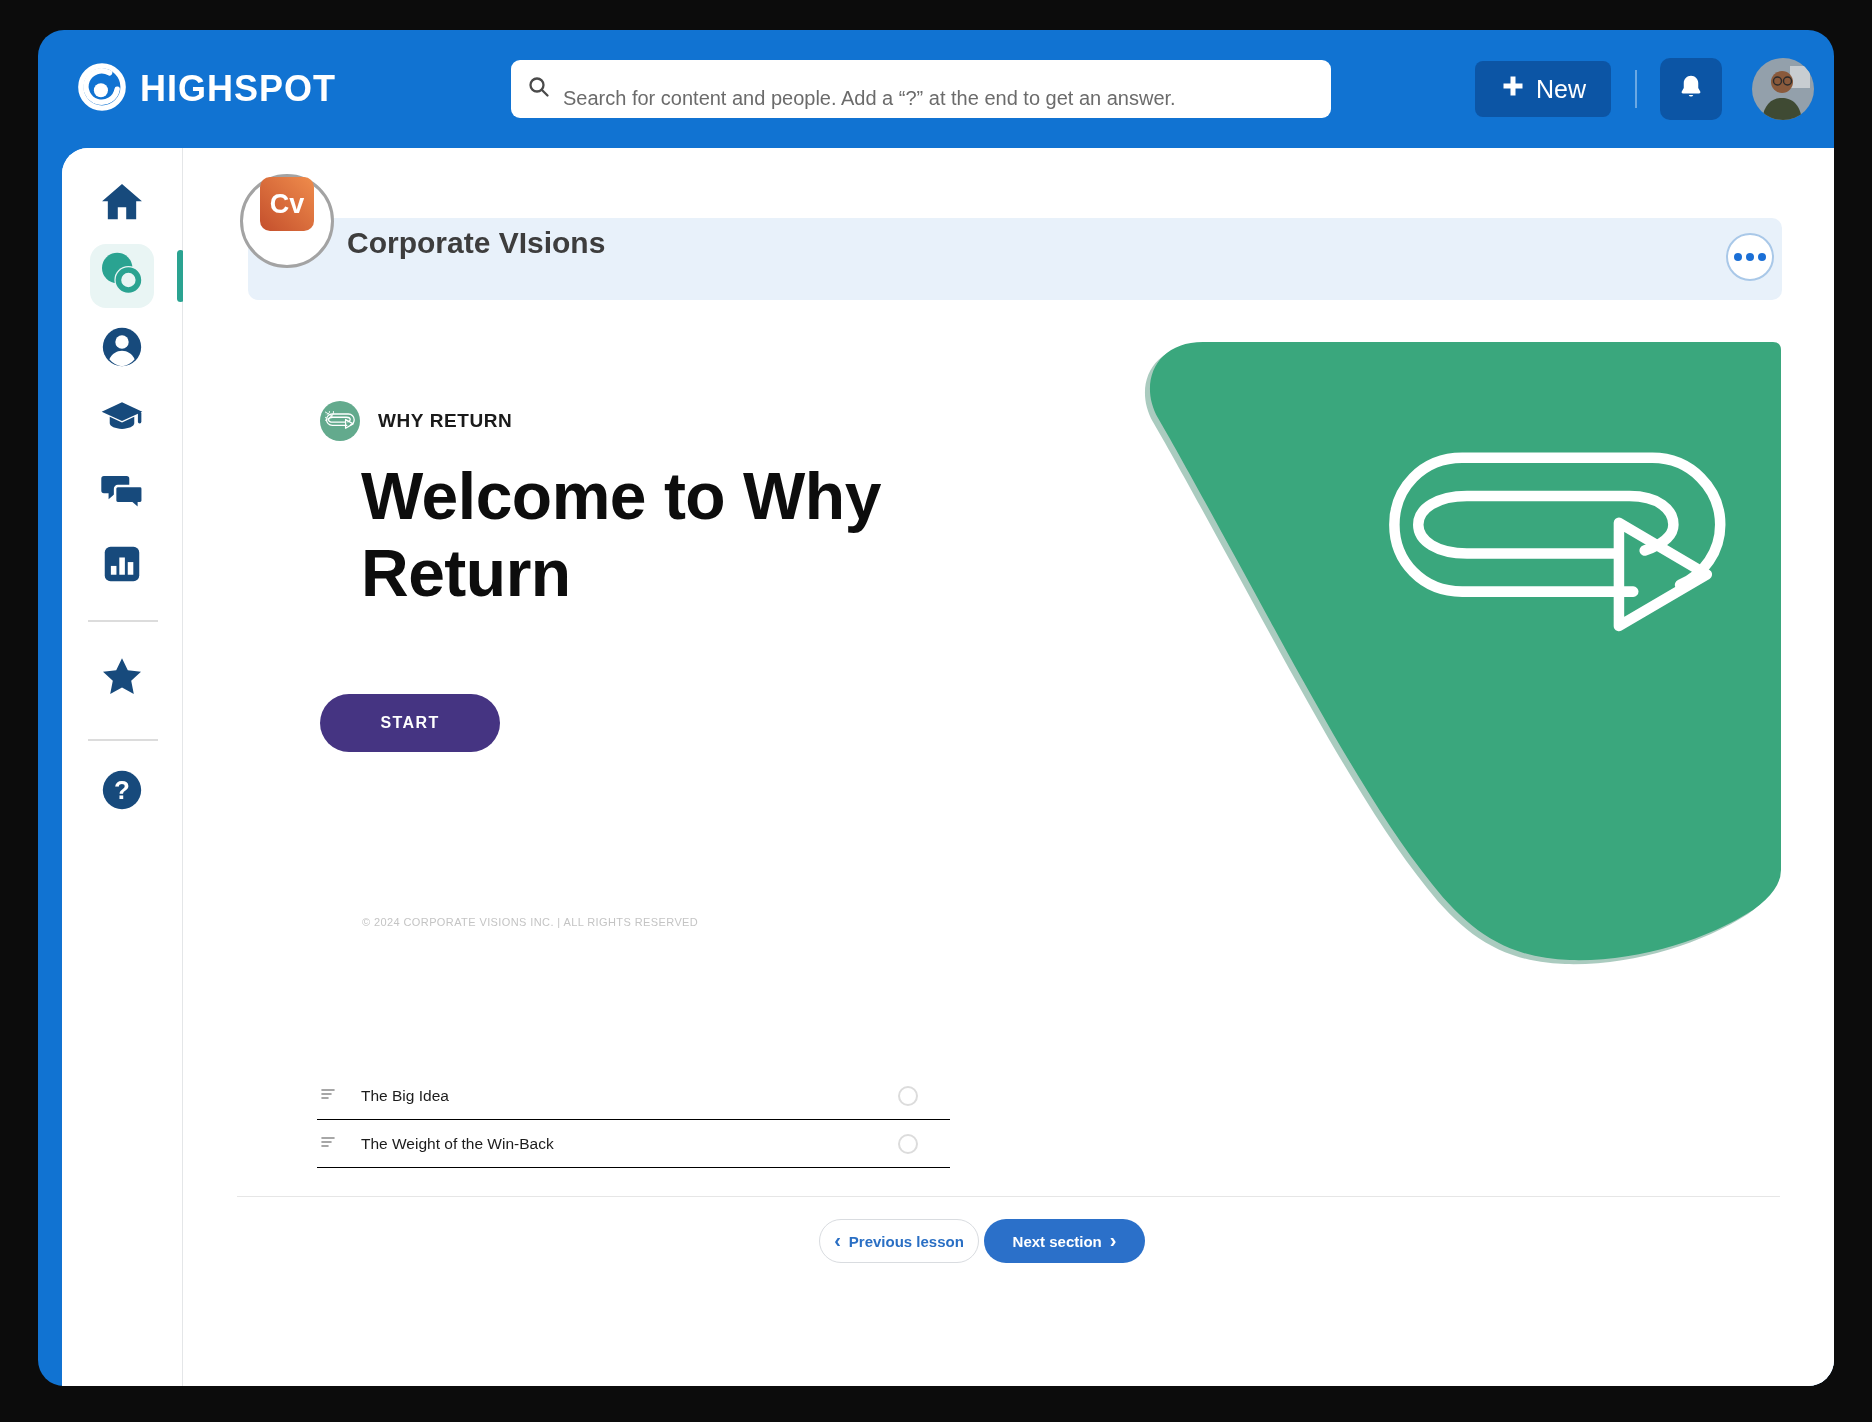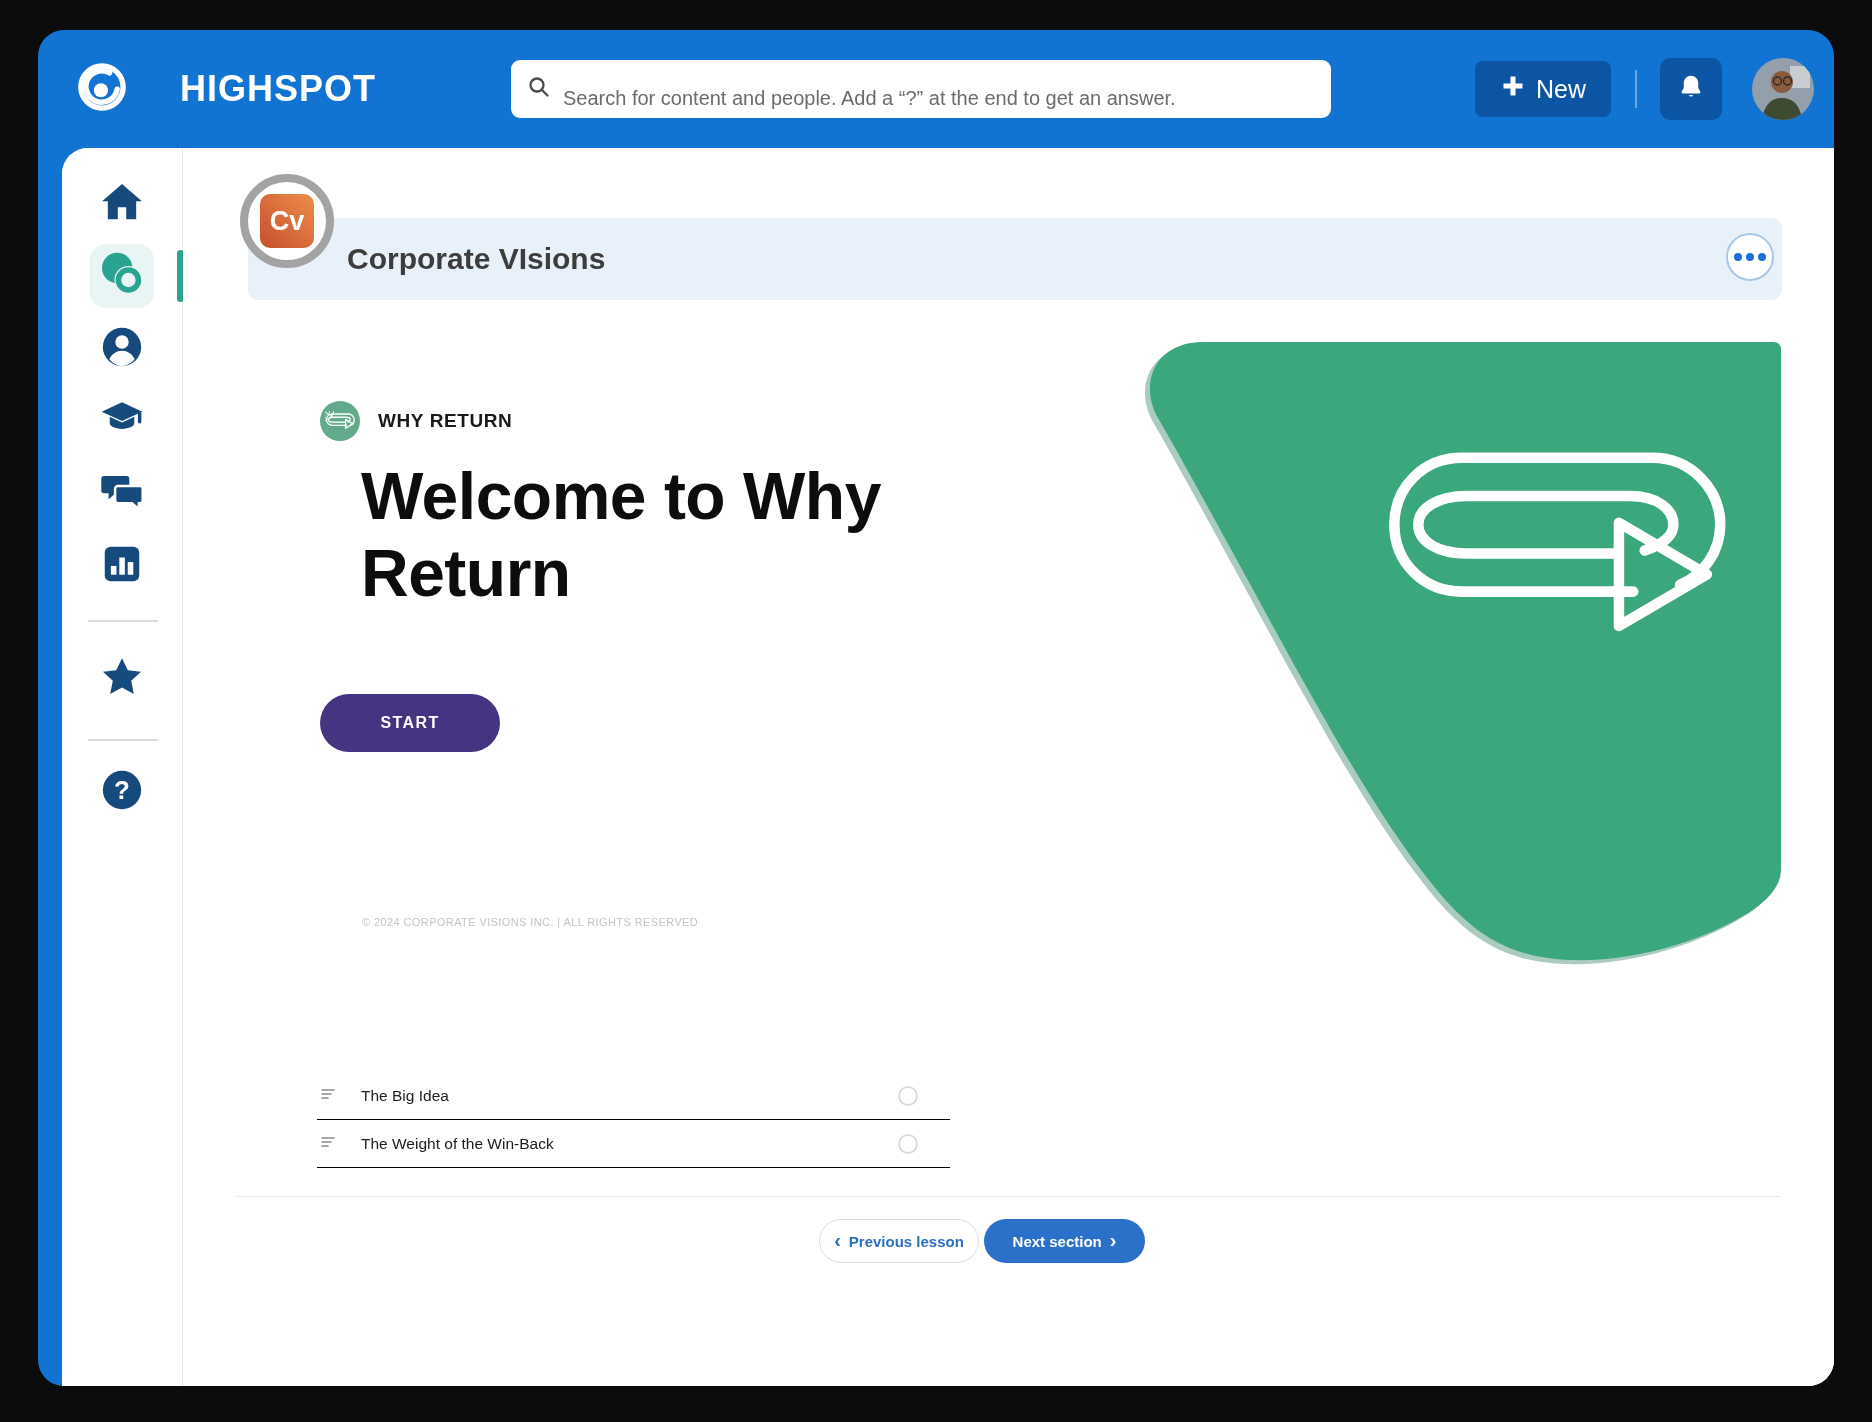--- a/index.html
+++ b/index.html
@@ -11,21 +11,21 @@
   *{box-sizing:border-box;margin:0;padding:0}
   html,body{width:1872px;height:1422px;overflow:hidden}
   body{background:#0c0c0c;font-family:"Liberation Sans",sans-serif;position:relative}
 
   .window{position:absolute;left:38px;top:30px;width:1796px;height:1356px;
     background:var(--accent-blue);border-radius:26px;overflow:hidden;}
 
   
   .header{position:absolute;left:0;top:0;width:100%;height:118px;}
   .brand{position:absolute;left:38px;top:0;height:118px;display:flex;align-items:center;gap:12px;}
-  .brand-text{color:#fff;font-size:36px;font-weight:bold;letter-spacing:1px;margin-left:40px;}
+  .brand-text{color:#fff;font-size:36px;font-weight:bold;letter-spacing:1px;}
   .searchbar{position:absolute;left:473px;top:30px;width:820px;height:58px;background:#fff;
     border-radius:9px;display:flex;align-items:center;padding:0 16px;gap:12px;}
   .searchbar input{border:none;outline:none;flex:1;font-size:20px;color:#333;
     font-family:"Liberation Sans",sans-serif;background:transparent;margin-top:18px;}
   .searchbar input::placeholder{color:#6b6b6b;}
   .new-btn{position:absolute;left:1437px;top:31px;width:136px;height:56px;background:var(--dark-blue);
     border:none;border-radius:8px;color:#fff;font-size:25px;font-family:"Liberation Sans",sans-serif;
     display:flex;align-items:center;justify-content:center;gap:10px;cursor:pointer;}
   .hdr-divider{position:absolute;left:1597px;top:40px;width:2px;height:38px;background:rgba(255,255,255,.38);}
   .bell-btn{position:absolute;left:1622px;top:28px;width:62px;height:62px;background:var(--dark-blue);
@@ -41,24 +41,24 @@
     display:flex;align-items:center;justify-content:center;cursor:pointer;}
   .side-item.active{background:var(--teal-bg);}
   .active-indicator{position:absolute;left:115px;width:7px;height:52px;border-radius:4px;background:var(--teal);}
   .side-divider{position:absolute;left:26px;width:70px;height:2px;background:#dcdcdc;}
 
   
   .content{position:absolute;left:121px;top:0;width:1651px;height:1238px;background:#fff;overflow:hidden;}
 
   .spot-bar{position:absolute;left:65px;top:70px;width:1534px;height:82px;background:var(--bar-bg);border-radius:10px;}
   .spot-logo{position:absolute;left:57px;top:26px;width:94px;height:94px;border-radius:50%;background:#fff;
-    border:8px solid #a3a3a3;display:flex;align-items:center;justify-content:center;z-index:2;}
+    border:3px solid #a3a3a3;display:flex;justify-content:center;z-index:2;}
   .spot-logo-sq{width:54px;height:54px;border-radius:10px;background:linear-gradient(45deg,#c44f2c,#ef8c4c);
     color:#fff;display:flex;align-items:center;justify-content:center;font-size:27px;font-weight:bold;}
-  .spot-title{position:absolute;left:164px;top:70px;height:82px;display:flex;align-items:center;
+  .spot-title{position:absolute;left:164px;top:54px;height:82px;display:flex;align-items:center;
     font-size:30px;font-weight:bold;color:#3d3d3d;}
   .ellipsis-btn{position:absolute;left:1543px;top:85px;width:48px;height:48px;border-radius:50%;background:#fff;
     border:2px solid #a9c8e8;display:flex;align-items:center;justify-content:center;gap:4px;cursor:pointer;}
   .ellipsis-btn i{width:8px;height:8px;border-radius:50%;background:#1b6fd6;}
 
   .eyebrow{position:absolute;left:137px;top:253px;display:flex;align-items:center;gap:18px;}
   .eyebrow-badge{width:40px;height:40px;border-radius:50%;background:var(--badge-green);
     display:flex;align-items:center;justify-content:center;}
   .eyebrow-text{font-size:19px;font-weight:bold;color:#1a1a1a;letter-spacing:.6px;}
 

